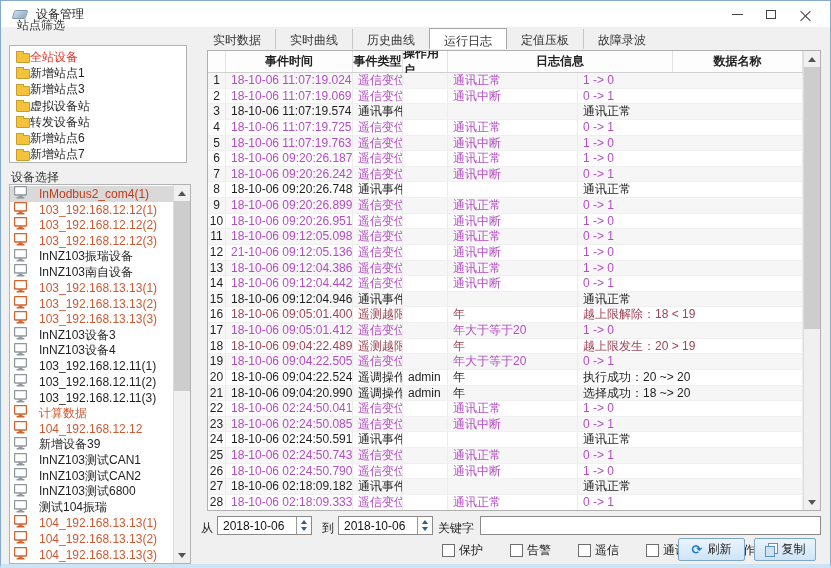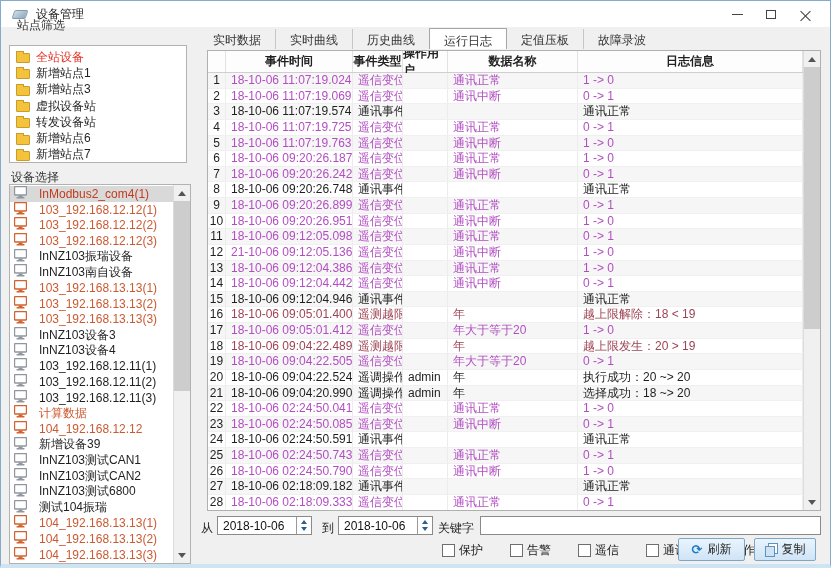--- a/index.html
+++ b/index.html
@@ -25,21 +25,21 @@
   .panel-label { position:absolute; font-size:12px; color:#333; }
   #site-label { left:10px; top:16px;margin-left:6px; }
   #dev-label { left:10px; top:168px; }
   .listbox { position:absolute; background:#fff; border:1px solid #b2b2b2; overflow:hidden; }
   #site-list { left:8px; top:44px; width:178px; height:118px; padding-top:3px; }
   #device-wrap { left:8px; top:183px; width:182px; height:380px; display:flex; }
   #device-list { flex:1; overflow:hidden; padding-top:1px; }
   .litem { display:flex; align-items:center; height:16.3px; padding-left:6px; font-size:12px; white-space:nowrap; }
   .ditem { display:flex; align-items:center; height:15.7px; padding-left:4px; font-size:12px; white-space:nowrap; }
   .ditem.selected { background:#d9d9d9; }
-  .litxt { margin-left:6px; }
+  .litxt { }
   .dtxt { margin-left:12px; }
   .folder-icon { width:14px; height:10px; background:#f5c33b; border:1px solid #c99d2a; border-radius:1px; position:relative; margin-top:2px; flex:none; }
   .folder-icon::before { content:""; position:absolute; top:-3px; left:-1px; width:6px; height:2px; background:#f5c33b; border:1px solid #c99d2a; border-bottom:none; }
   .mon-icon { flex:none; display:block; }
   
   .sbar { width:17px; background:#f0f0f0; border-left:1px solid #dcdcdc; display:flex; flex-direction:column; flex:none; }
   .sarrow { height:16px; display:flex; align-items:center; justify-content:center; flex:none; }
   .tri-up { width:0; height:0; border-left:4px solid transparent; border-right:4px solid transparent; border-bottom:5px solid #555; }
   .tri-down { width:0; height:0; border-left:4px solid transparent; border-right:4px solid transparent; border-top:5px solid #555; }
   .sthumb { background:#cdcdcd; width:100%; }
@@ -362,22 +362,22 @@
       <div class="tab">故障录波</div>
     </div>
 
   <div id="log-table">
     <div id="table-main">
       <div class="hrow" id="thead">
           <div class="hcell c0"></div>
           <div class="hcell c1">事件时间</div>
           <div class="hcell c2">事件类型</div>
           <div class="hcell c3">操作用户</div>
+          <div class="hcell c5">日志信息</div>
           <div class="hcell c4">数据名称</div>
-          <div class="hcell c5">日志信息</div>
         </div>
       <div id="tbody">
           <div class="trow clr-purple alt">
             <div class="tcell c0">1</div>
             <div class="tcell c1">18-10-06 11:07:19.024</div>
             <div class="tcell c2">遥信变位</div>
             <div class="tcell c3"></div>
             <div class="tcell c4">通讯正常</div>
             <div class="tcell c5">1 -&gt; 0</div>
           </div>

